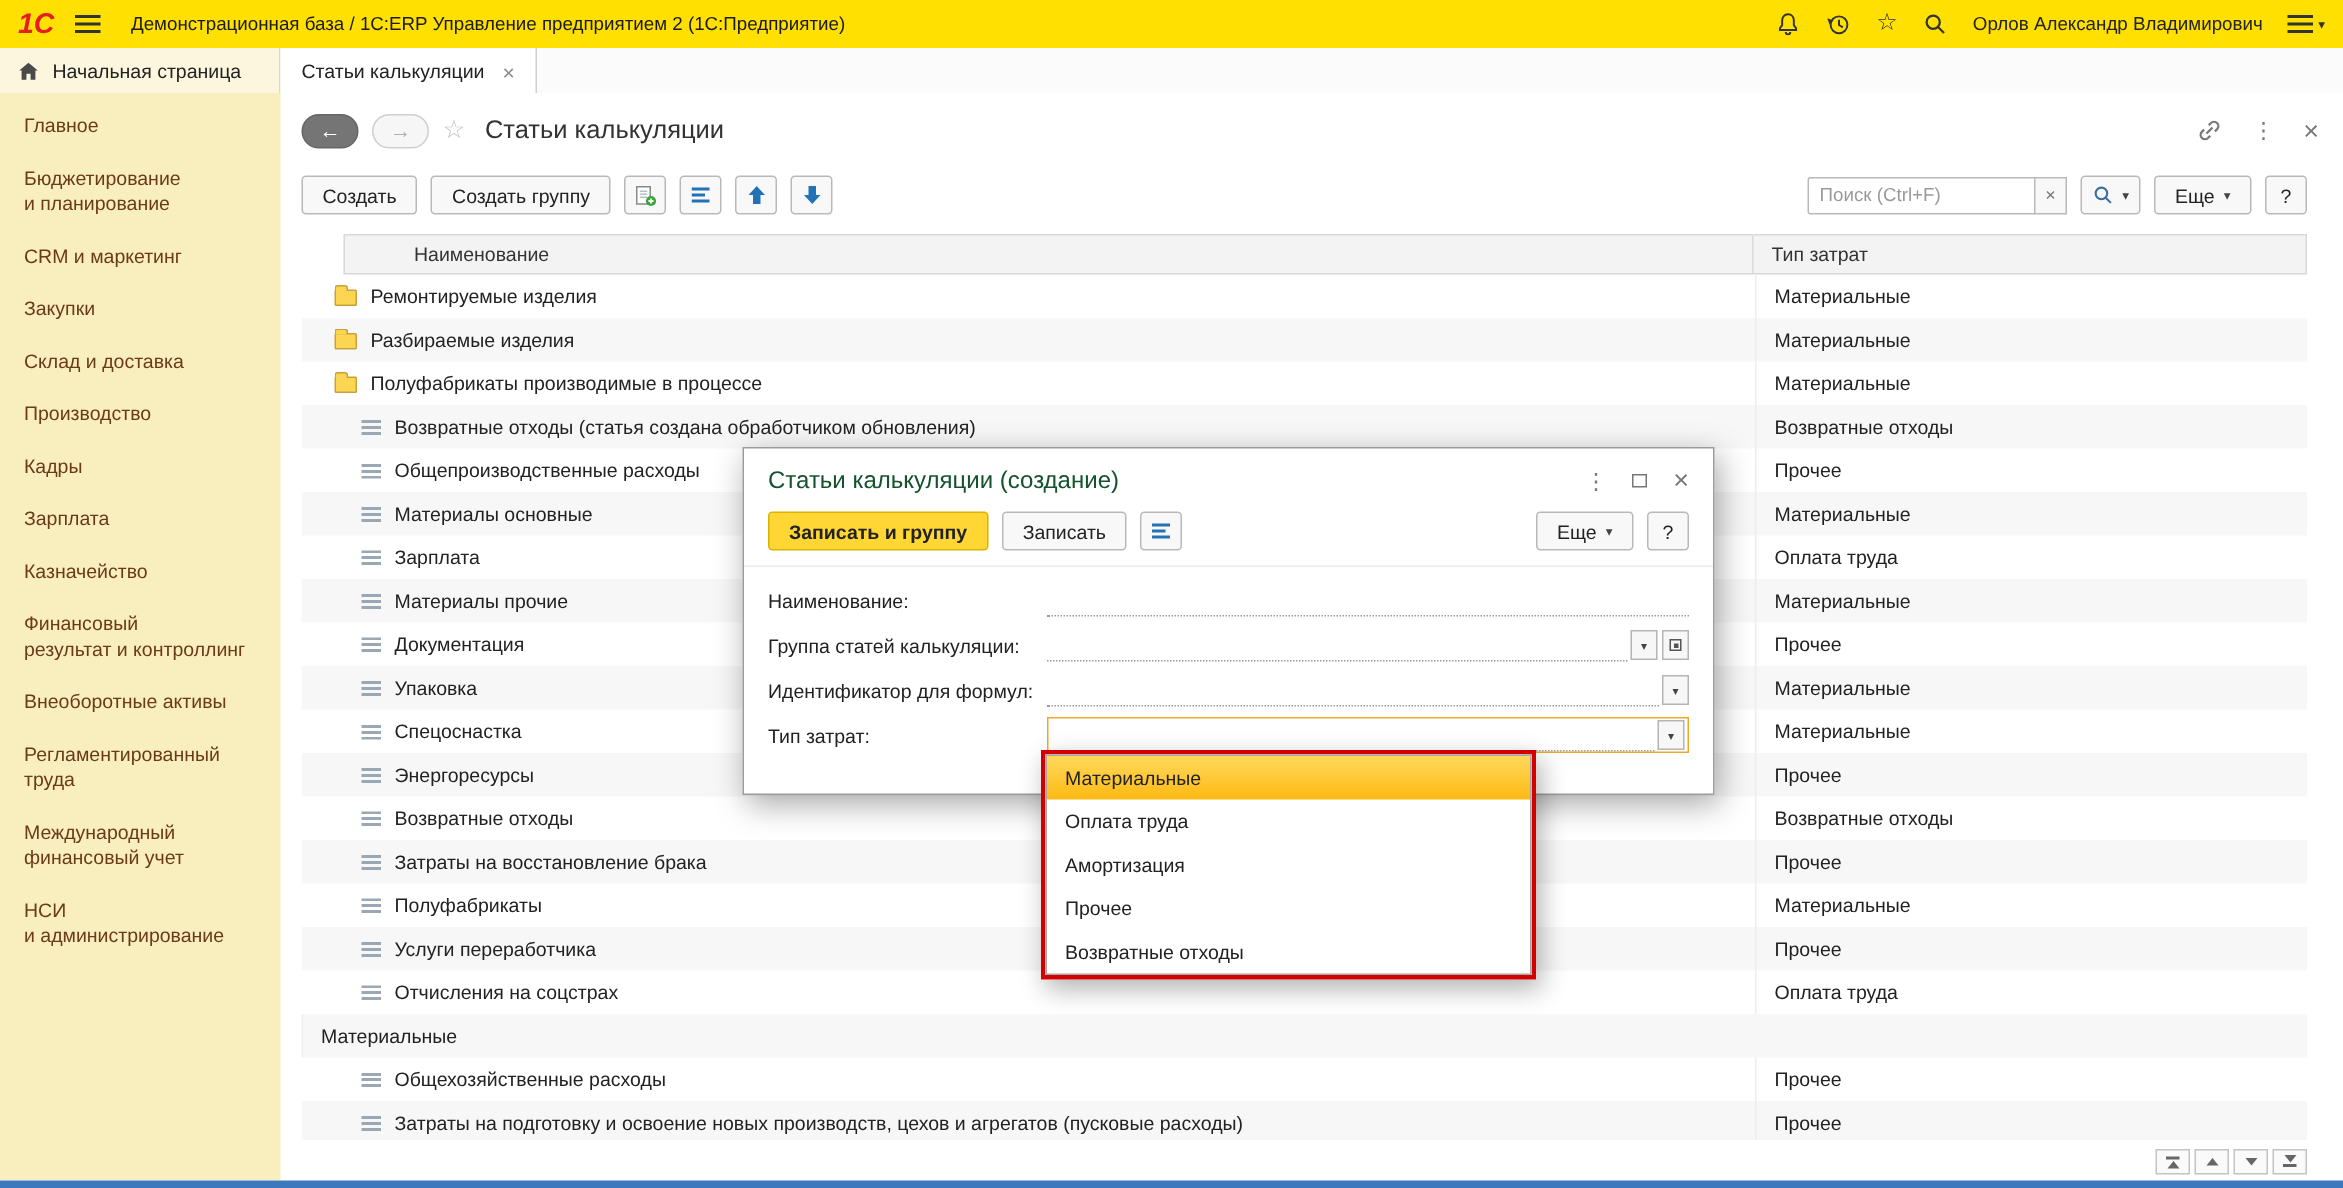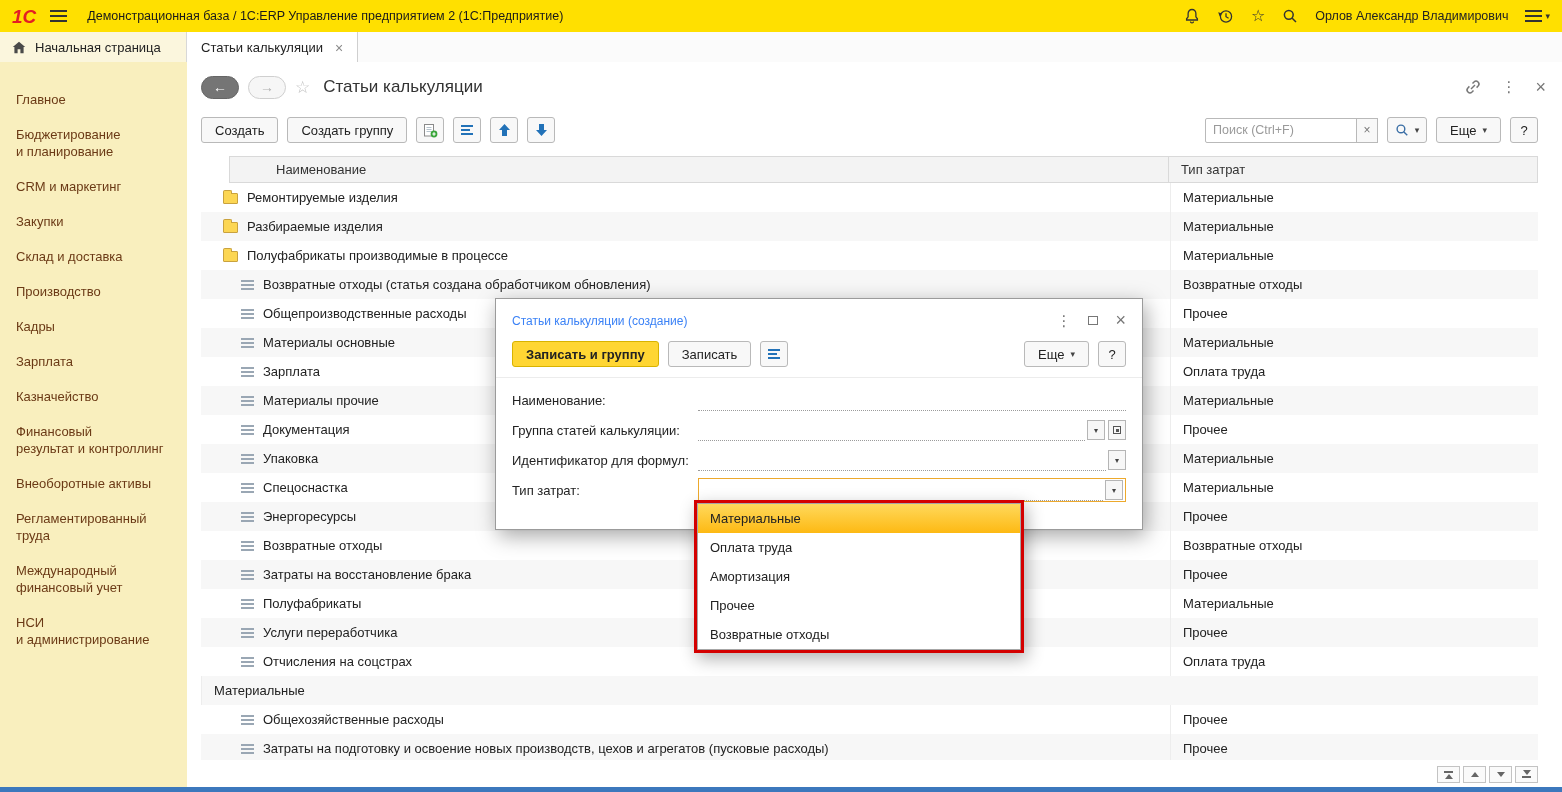--- a/index.html
+++ b/index.html
@@ -20,21 +20,21 @@
   .panel-ico { display:flex; align-items:center; gap:3px; cursor:pointer; }
   .panel-ico .caret { font-size:9px; color:#333; }
 
   
   .tabbar { position:absolute; top:32px; left:0; right:0; height:32px; background:#fbfbfb; border-bottom:1px solid #cfcfcf; display:flex; align-items:stretch; }
   .home-tab { width:187px; background:#fbf6dd; border-right:1px solid #d8d8d8; display:flex; align-items:center; gap:9px; padding:0 12px; cursor:pointer; }
   .active-tab { display:flex; align-items:center; gap:12px; padding:0 14px; background:#fff; border-right:1px solid #cfcfcf; margin-bottom:-1px; border-bottom:1px solid #fff; cursor:pointer; }
   .tab-close { color:#8a8a8a; font-size:14px; cursor:pointer; }
 
   
-  .sidebar { position:absolute; top:62px; left:0; bottom:5px; width:189px; background:#f9efbe; border-right:1px solid #d9d0a2; padding-top:20px; overflow:hidden; }
+  .sidebar { position:absolute; top:62px; left:0; bottom:5px; width:189px; background:#f9efbe; border-right:1px solid #d9d0a2; padding-top:4px; overflow:hidden; }
   .side-item { padding:9px 16px; line-height:17px; font-size:13px; color:#6b3a16; white-space:pre-line; cursor:pointer; }
 
   
   .main { position:absolute; top:62px; left:187px; right:0; bottom:5px; background:#fff; overflow:hidden; }
 
   .form-header { position:absolute; top:8px; left:14px; right:16px; height:34px; display:flex; align-items:center; gap:9px; }
   .nav-back,.nav-fwd { width:38px; height:23px; border-radius:12px; display:flex; align-items:center; justify-content:center; font-size:14px; cursor:pointer; }
   .nav-back { background:#757575; color:#fff; border:1px solid #666; }
   .nav-fwd { background:#f6f6f6; color:#b0b0b0; border:1px solid #cfcfcf; }
   .fav-star { color:#c2c2c2; font-size:17px; cursor:pointer; }
@@ -72,21 +72,21 @@
 
   .list-nav { position:absolute; right:24px; bottom:4px; display:flex; gap:3px; }
   .nav-sq { width:23px; height:17px; border:1px solid #c3c3c3; background:#fafafa; display:flex; flex-direction:column; align-items:center; justify-content:center; cursor:pointer; }
   .t-up { width:0; height:0; border-left:4px solid transparent; border-right:4px solid transparent; border-bottom:5px solid #666; }
   .t-down { width:0; height:0; border-left:4px solid transparent; border-right:4px solid transparent; border-top:5px solid #666; }
   .nav-bar { width:9px; height:2px; background:#666; margin:1px 0; }
 
   
   .modal { position:absolute; left:495px; top:298px; width:648px; height:232px; background:#fff; border:1px solid #9b9b9b; box-shadow:3px 6px 20px rgba(0,0,0,.35); z-index:10; }
   .modal-titlebar { display:flex; align-items:center; padding:11px 16px 7px; }
-  .modal-title { font-size:12px; color:#3b82f6; }
+  .modal-title { font-size:16px; color:#14532d; }
   .modal-ctrls { margin-left:auto; display:flex; align-items:center; gap:17px; }
   .max-ico { width:10px; height:9px; border:1.5px solid #777; display:inline-block; cursor:pointer; }
   .modal-cmdbar { display:flex; align-items:center; gap:9px; padding:3px 16px 10px; border-bottom:1px solid #ececec; }
   .btn-primary { background:#ffd633; border:1px solid #d8b300; font-weight:bold; }
   .modal-fields { padding:10px 16px 0; }
   .field-row { display:flex; align-items:center; height:24px; margin-bottom:6px; }
   .field-label { width:186px; flex:0 0 186px; font-size:13px; color:#222; }
   .field-control { flex:1; display:flex; align-items:center; height:24px; }
   .fld { flex:1; height:22px; border:none; border-bottom:1px dotted #9b9b9b; background:transparent; outline:none; font-size:13px; padding:0 4px; min-width:0; }
   .dd-btn { width:18px; height:20px; flex:0 0 18px; border:1px solid #b5b5b5; background:#f7f7f7; display:flex; align-items:center; justify-content:center; margin-left:2px; cursor:pointer; }

